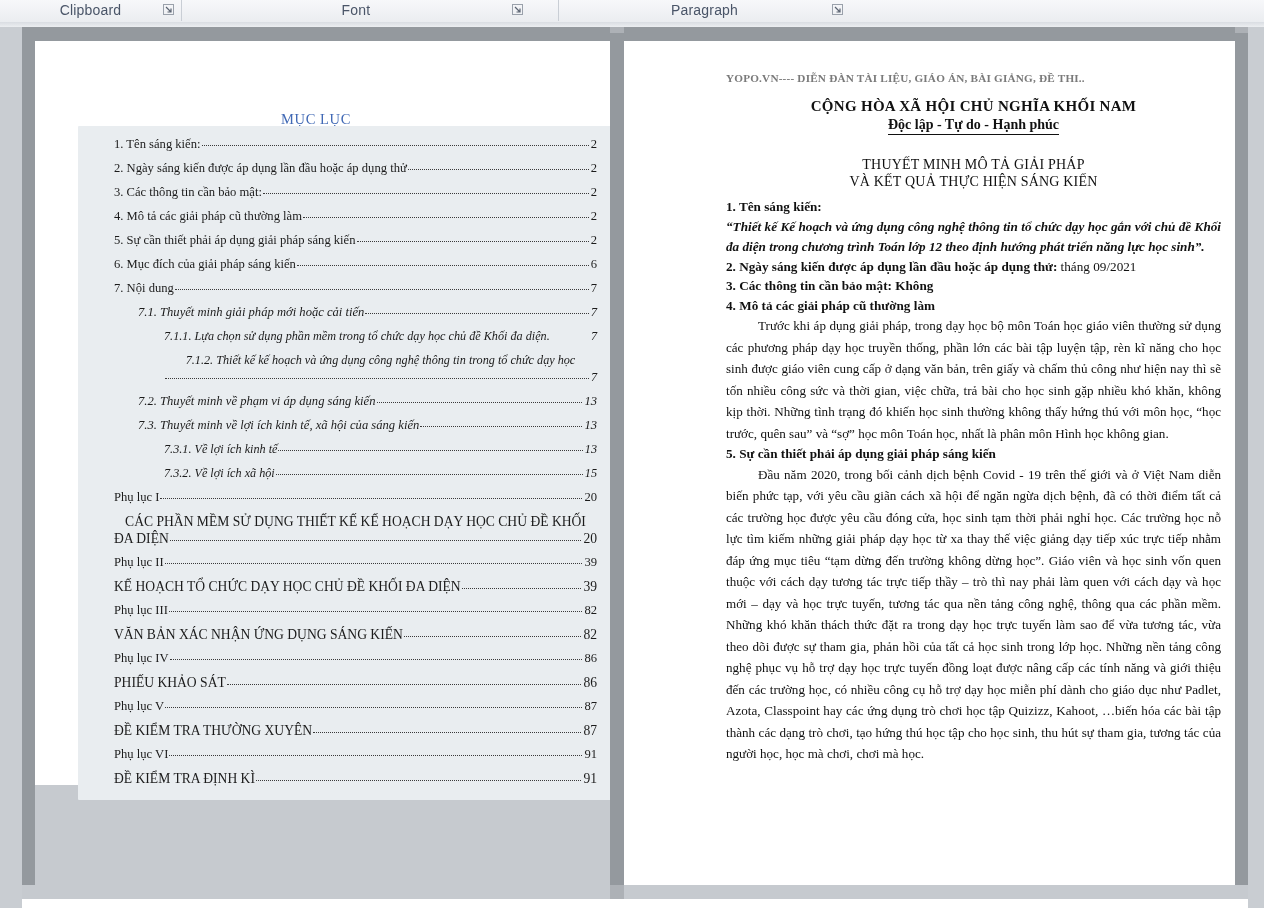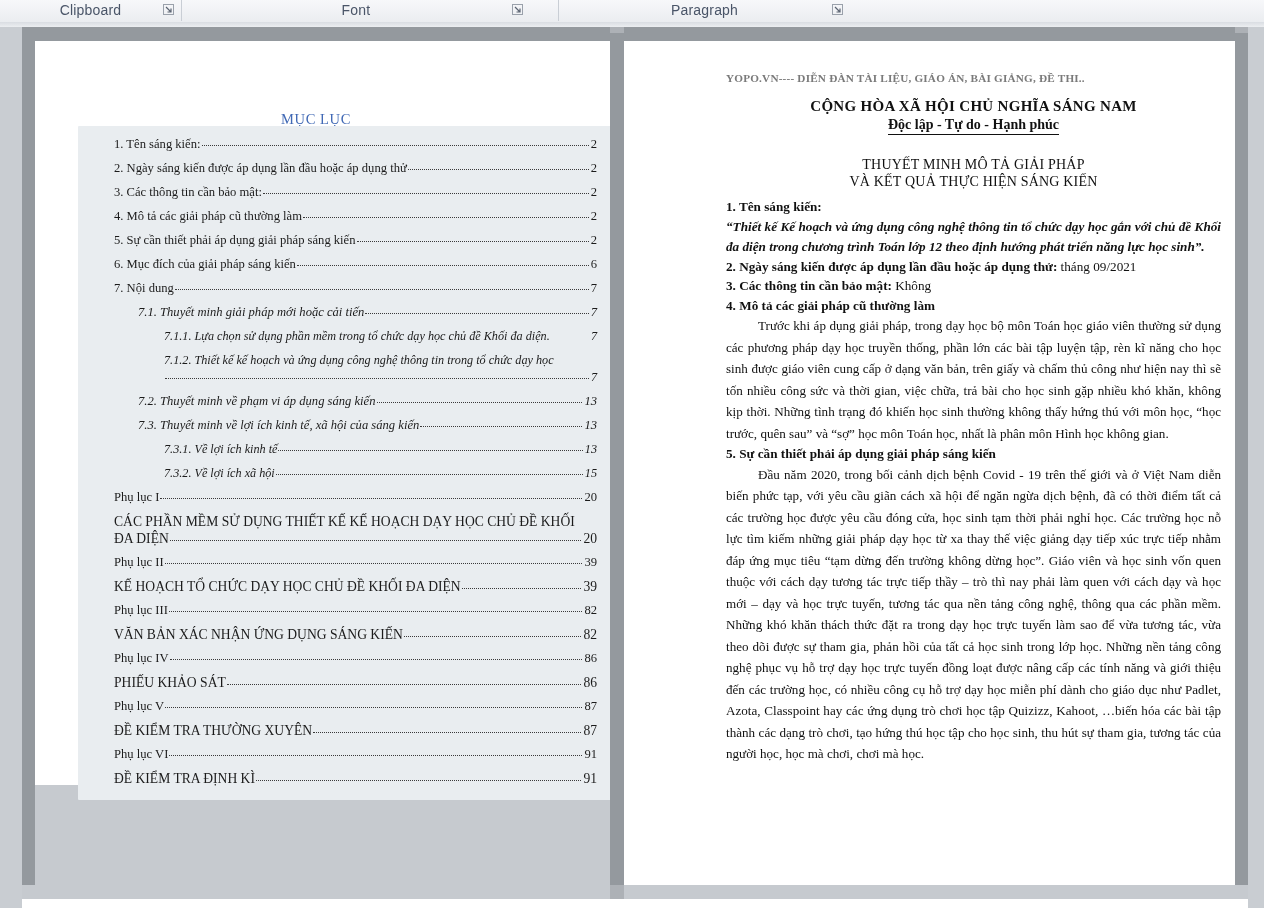--- a/index.html
+++ b/index.html
@@ -149,21 +149,21 @@
     height: .55em;
   }
   .toc-pg { white-space: nowrap; padding-left: 1px; }
 
   .lvl1 { padding-left: 36px; }
   .lvl2 { padding-left: 60px; font-style: italic; justify-content: space-between; }
   .lvl3 { padding-left: 86px; font-style: italic; font-size: 12.2px; }
   .lvlp { padding-left: 36px; }
   .lvlcap { padding-left: 36px; font-size: 13.6px; }
 
-  .toc-row.wrap { display: block; }
+  .toc-row.wrap { display: block; text-align: center; }
   .toc-row.wrap .l1 { display: block; }
   .toc-row.wrap .l2 {
     display: flex; align-items: baseline;
   }
 
   
   .doc {
     position: absolute;
     left: 57px; top: 45px;
     width: 495px;
@@ -404,41 +404,41 @@
           <span class="toc-dots"></span>
           <span class="toc-pg">91</span>
         </div>
       </div>
   </div>
 
   <div class="page page-right">
     <div class="doc">
       <div class="wm">YOPO.VN---- DIỄN ĐÀN TÀI LIỆU, GIÁO ÁN, BÀI GIẢNG, ĐỀ THI..</div>
 
-      <div class="ctr nation">CỘNG HÒA XÃ HỘI CHỦ NGHĨA SÁNG NAM</div>
+      <div class="ctr nation">CỘNG HÒA XÃ HỘI CHỦ NGHĨA KHỐI NAM</div>
       <div class="ctr">
         <span class="motto">Độc lập - Tự do - Hạnh phúc</span>
       </div>
 
       <div class="spacer-lg"></div>
 
       <div class="ctr doc-title">THUYẾT MINH MÔ TẢ GIẢI PHÁP</div>
       <div class="ctr doc-title">VÀ KẾT QUẢ THỰC HIỆN SÁNG KIẾN</div>
 
       <div class="spacer-sm"></div>
 
       <div class="hd">1. Tên sáng kiến:</div>
       <div class="quote">“Thiết kế Kế hoạch và ứng dụng công nghệ thông tin tổ chức dạy học gắn với chủ đề Khối đa diện trong chương trình Toán lớp 12 theo định hướng phát triển năng lực học sinh”.</div>
 
       <div class="hd">
         <span class="lbl-inline">2. Ngày sáng kiến được áp dụng lần đầu hoặc áp dụng thử:</span><span style="font-weight:normal"> tháng 09/2021</span>
       </div>
 
       <div class="hd">
-        <span class="lbl-inline">3. Các thông tin cần bảo mật:</span><span style="font-weight:normal"> Không</span>
+        <span class="lbl-inline">3. Các thông tin cần bảo mật:</span><span style="font-weight:bold"> Không</span>
       </div>
 
       <div class="hd">4. Mô tả các giải pháp cũ thường làm</div>
       <p class="para">Trước khi áp dụng giải pháp, trong dạy học bộ môn Toán học giáo viên thường sử dụng các phương pháp dạy học truyền thống, phần lớn các bài tập luyện tập, rèn kĩ năng cho học sinh được giáo viên cung cấp ở dạng văn bản, trên giấy và chấm thủ công như hiện nay thì sẽ tốn nhiều công sức và thời gian, việc chữa, trả bài cho học sinh gặp nhiều khó khăn, không kịp thời. Những tình trạng đó khiến học sinh thường không thấy hứng thú với môn học, “học trước, quên sau” và “sợ” học môn Toán học, nhất là phân môn Hình học không gian.</p>
 
       <div class="hd">5. Sự cần thiết phải áp dụng giải pháp sáng kiến</div>
       <p class="para">Đầu năm 2020, trong bối cảnh dịch bệnh Covid - 19 trên thế giới và ở Việt Nam diễn biến phức tạp, với yêu cầu giãn cách xã hội để ngăn ngừa dịch bệnh, đã có thời điểm tất cả các trường học được yêu cầu đóng cửa, học sinh tạm thời phải nghỉ học. Các trường học nỗ lực tìm kiếm những giải pháp dạy học từ xa thay thế việc giảng dạy tiếp xúc trực tiếp nhằm đáp ứng mục tiêu “tạm dừng đến trường không dừng học”. Giáo viên và học sinh vốn quen thuộc với cách dạy tương tác trực tiếp thầy – trò thì nay phải làm quen với cách dạy và học mới – dạy và học trực tuyến, tương tác qua nền tảng công nghệ, thông qua các phần mềm. Những khó khăn thách thức đặt ra trong dạy học trực tuyến làm sao để vừa tương tác, vừa theo dõi được sự tham gia, phản hồi của tất cả học sinh trong lớp học. Những nền tảng công nghệ phục vụ hỗ trợ dạy học trực tuyến đồng loạt được nâng cấp các tính năng và giới thiệu đến các trường học, có nhiều công cụ hỗ trợ dạy học miễn phí dành cho giáo dục như Padlet, Azota, Classpoint hay các ứng dụng trò chơi học tập Quizizz, Kahoot, …biến hóa các bài tập thành các dạng trò chơi, tạo hứng thú học tập cho học sinh, thu hút sự tham gia, tương tác của người học, học mà chơi, chơi mà học.</p>
     </div>
   </div>
 

